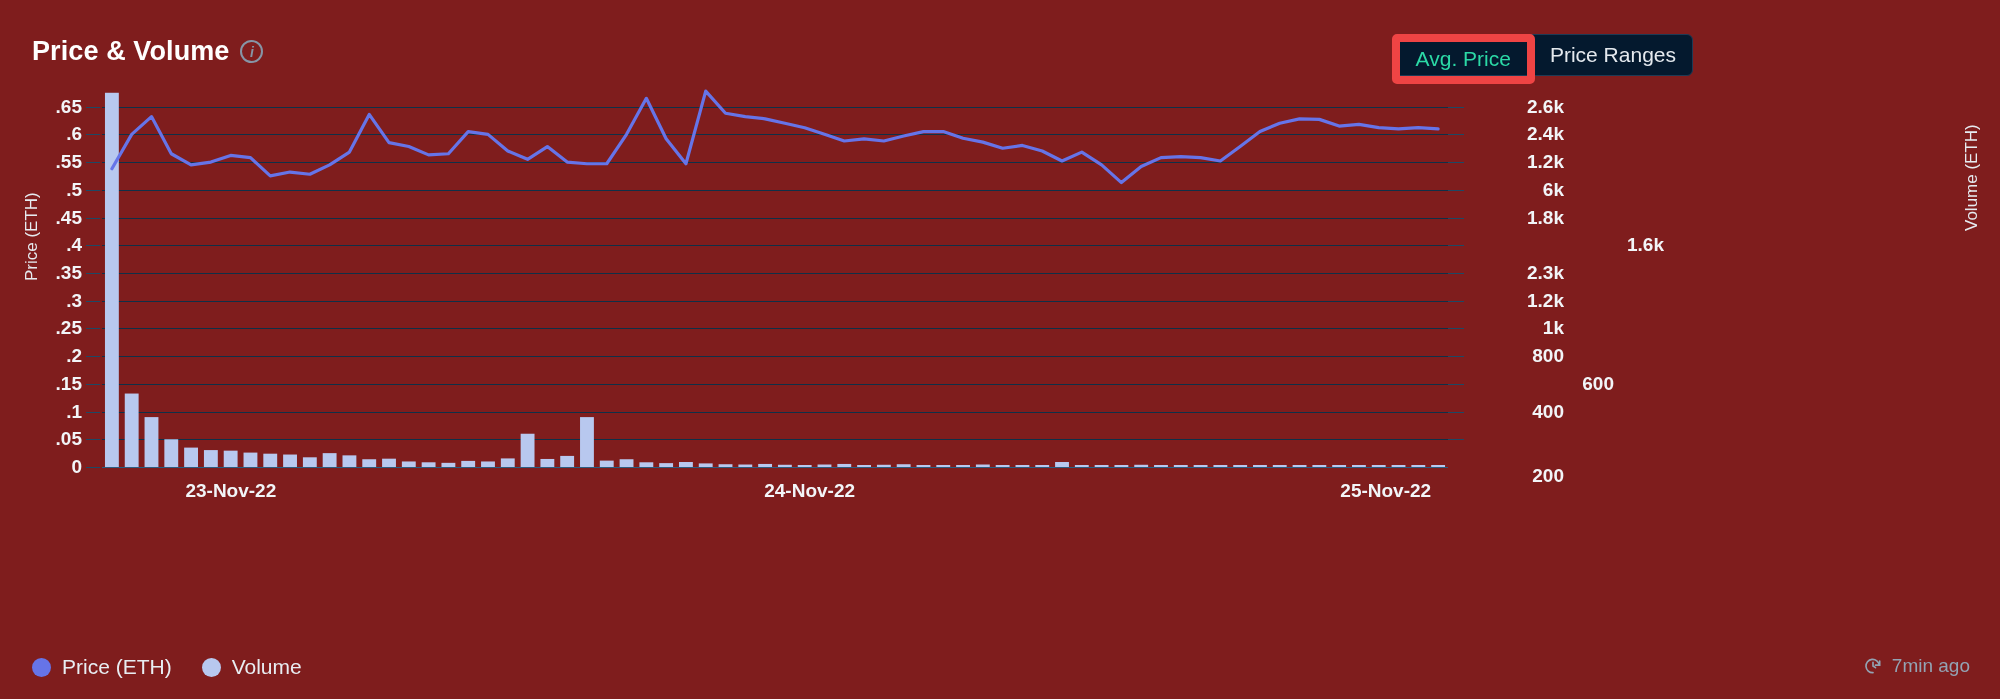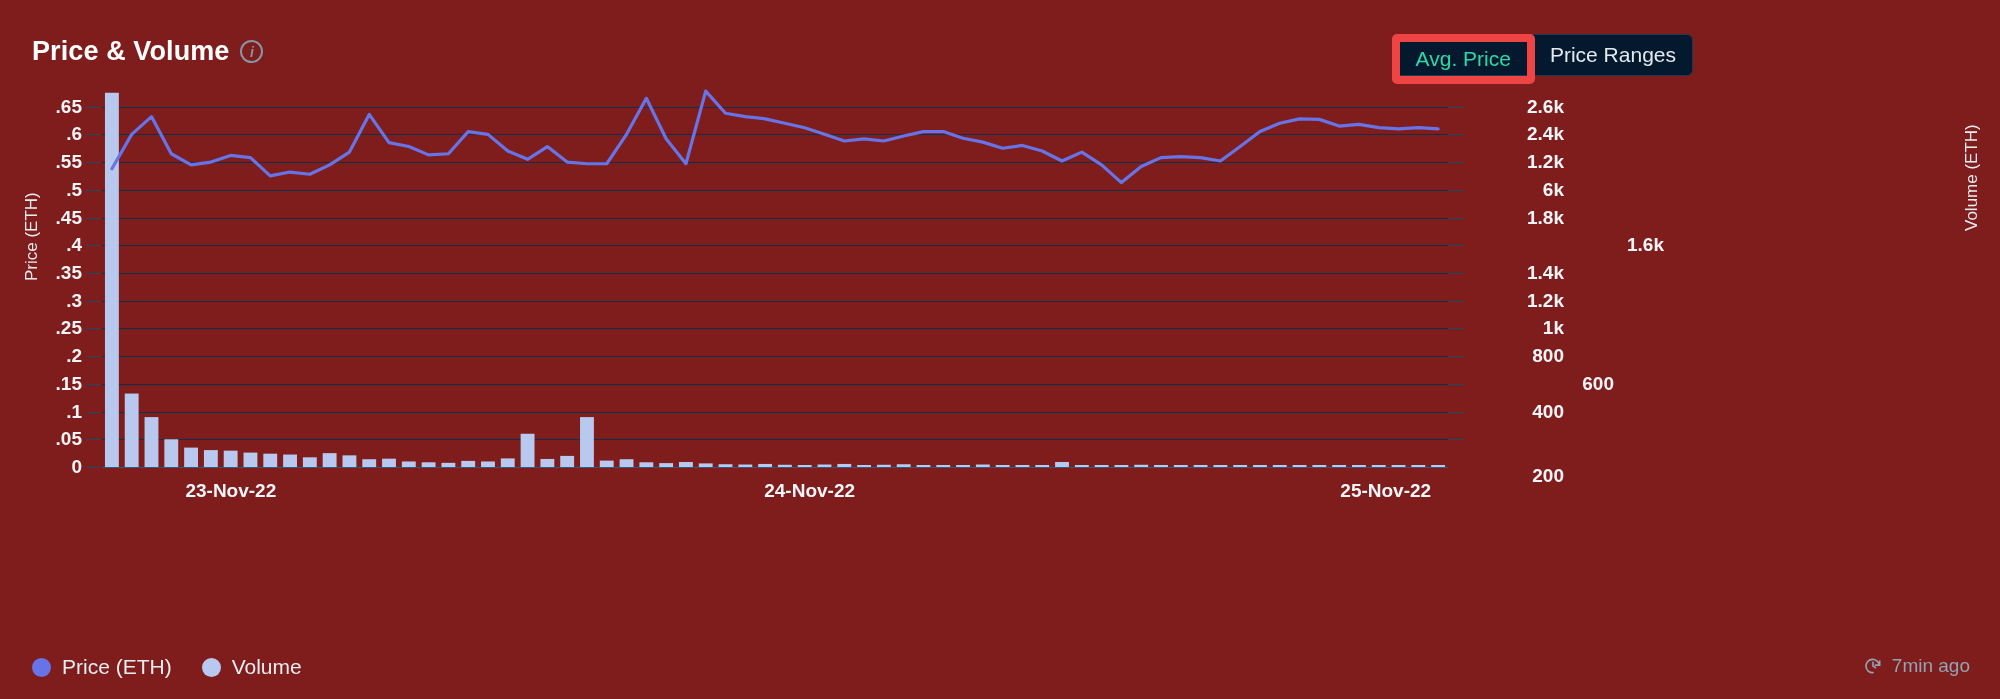--- a/index.html
+++ b/index.html
@@ -267,21 +267,21 @@
       <div class="ylabel-right" style="left: 1474px; top: 134.353px;">2.4k</div>
       <div class="tick-right" style="position: absolute; left: 1448px; top: 162.074px;"></div>
       <div class="ylabel-right" style="left: 1474px; top: 162.074px;">1.2k</div>
       <div class="tick-right" style="position: absolute; left: 1448px; top: 189.794px;"></div>
       <div class="ylabel-right" style="left: 1474px; top: 189.794px;">6k</div>
       <div class="tick-right" style="position: absolute; left: 1448px; top: 217.515px;"></div>
       <div class="ylabel-right" style="left: 1474px; top: 217.515px;">1.8k</div>
       <div class="tick-right" style="position: absolute; left: 1448px; top: 245.235px;"></div>
       <div class="ylabel-right" style="left: 1548px; top: 245.235px; margin-left: 26px;">1.6k</div>
       <div class="tick-right" style="position: absolute; left: 1448px; top: 272.956px;"></div>
-      <div class="ylabel-right" style="left: 1474px; top: 272.956px;">1.4k</div>
+      <div class="ylabel-right" style="left: 1474px; top: 272.956px;">2.3k</div>
       <div class="tick-right" style="position: absolute; left: 1448px; top: 300.676px;"></div>
       <div class="ylabel-right" style="left: 1474px; top: 300.676px;">1.2k</div>
       <div class="tick-right" style="position: absolute; left: 1448px; top: 328.397px;"></div>
       <div class="ylabel-right" style="left: 1474px; top: 328.397px;">1k</div>
       <div class="tick-right" style="position: absolute; left: 1448px; top: 356.118px;"></div>
       <div class="ylabel-right" style="left: 1474px; top: 356.118px;">800</div>
       <div class="tick-right" style="position: absolute; left: 1448px; top: 383.838px;"></div>
       <div class="ylabel-right" style="left: 1524px; top: 383.838px;">600</div>
       <div class="tick-right" style="position: absolute; left: 1448px; top: 411.559px;"></div>
       <div class="ylabel-right" style="left: 1474px; top: 411.559px;">400</div>

